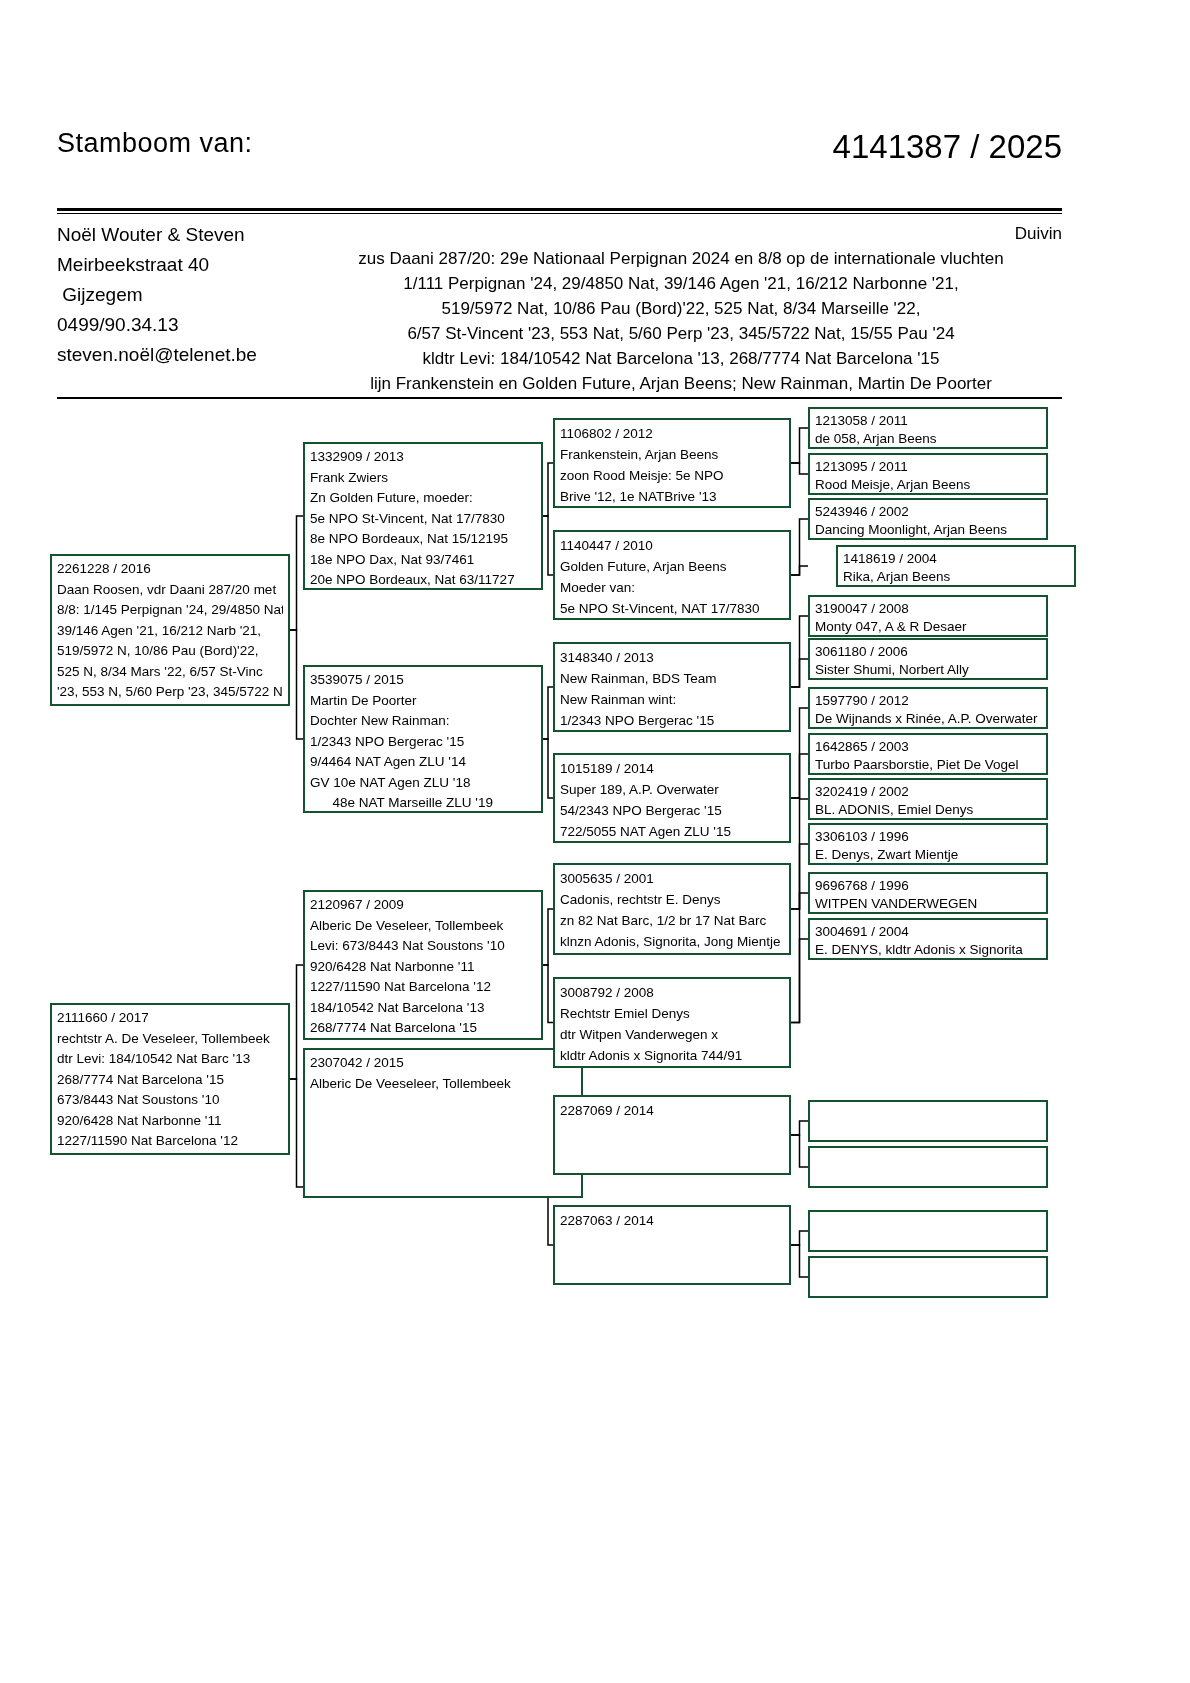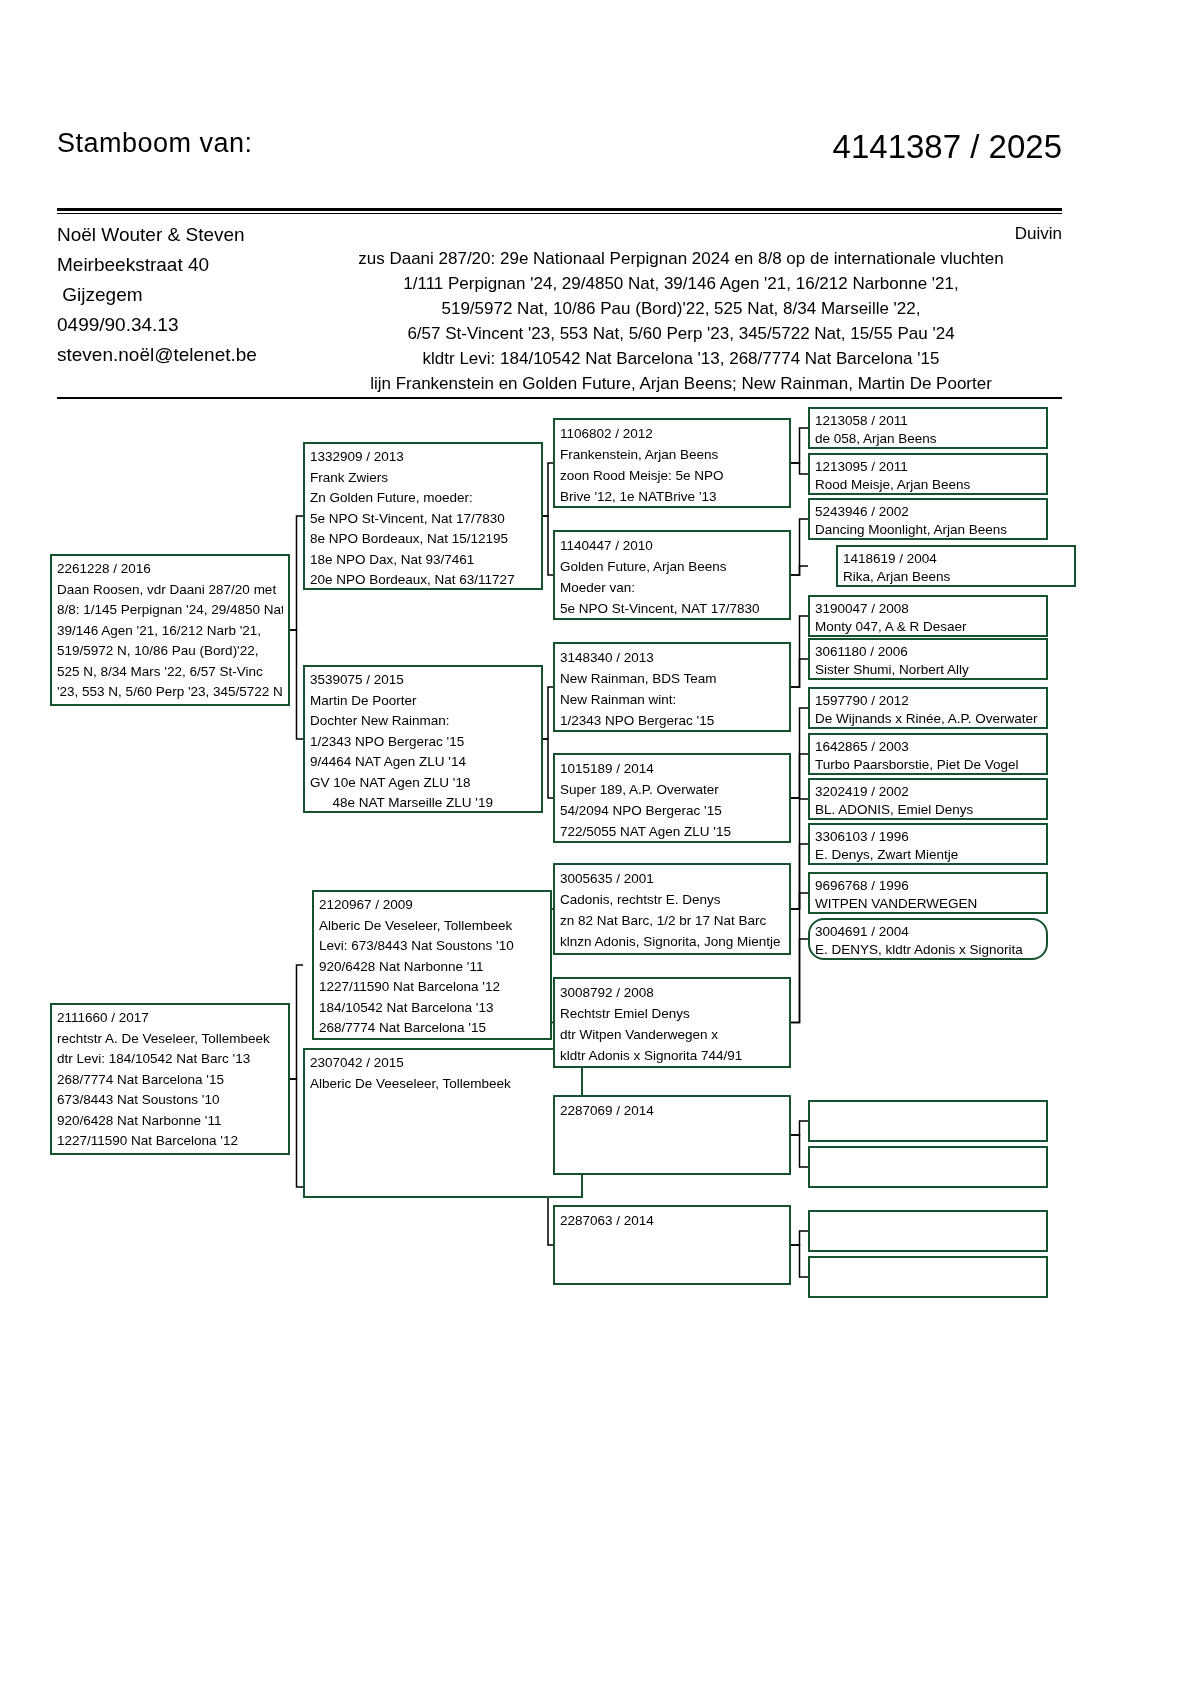--- a/index.html
+++ b/index.html
@@ -131,21 +131,21 @@
       </div>
     <div class="pbox g12" style="left:303px;top:665px;width:240px;height:148px;">
         <div class="line">3539075 / 2015</div>
         <div class="line">Martin De Poorter</div>
         <div class="line">Dochter New Rainman:</div>
         <div class="line">1/2343 NPO Bergerac '15</div>
         <div class="line">9/4464 NAT Agen ZLU '14</div>
         <div class="line">GV 10e NAT Agen ZLU '18</div>
         <div class="line">&nbsp;&nbsp;&nbsp;&nbsp;&nbsp;&nbsp;48e NAT Marseille ZLU '19</div>
       </div>
-    <div class="pbox g12" style="left:312px;top:890px;width:240px;height:150px;">
+    <div class="pbox g12" style="left:303px;top:890px;width:240px;height:150px;">
         <div class="line">2120967 / 2009</div>
         <div class="line">Alberic De Veseleer, Tollembeek</div>
         <div class="line">Levi: 673/8443 Nat Soustons '10</div>
         <div class="line">920/6428 Nat Narbonne '11</div>
         <div class="line">1227/11590 Nat Barcelona '12</div>
         <div class="line">184/10542 Nat Barcelona '13</div>
         <div class="line">268/7774 Nat Barcelona '15</div>
       </div>
     <div class="pbox g12" style="left:303px;top:1048px;width:280px;height:150px;">
         <div class="line">2307042 / 2015</div>
@@ -166,21 +166,21 @@
       </div>
     <div class="pbox g3" style="left:553px;top:642px;width:238px;height:90px;">
         <div class="line">3148340 / 2013</div>
         <div class="line">New Rainman, BDS Team</div>
         <div class="line">New Rainman wint:</div>
         <div class="line">1/2343 NPO Bergerac '15</div>
       </div>
     <div class="pbox g3" style="left:553px;top:753px;width:238px;height:90px;">
         <div class="line">1015189 / 2014</div>
         <div class="line">Super 189, A.P. Overwater</div>
-        <div class="line">54/2094 NPO Bergerac '15</div>
+        <div class="line">54/2343 NPO Bergerac '15</div>
         <div class="line">722/5055 NAT Agen ZLU '15</div>
       </div>
     <div class="pbox g3" style="left:553px;top:863px;width:238px;height:92px;">
         <div class="line">3005635 / 2001</div>
         <div class="line">Cadonis, rechtstr E. Denys</div>
         <div class="line">zn 82 Nat Barc, 1/2 br 17 Nat Barc</div>
         <div class="line">klnzn Adonis, Signorita, Jong Mientje</div>
       </div>
     <div class="pbox g3" style="left:553px;top:977px;width:238px;height:91px;">
         <div class="line">3008792 / 2008</div>
@@ -232,21 +232,21 @@
         <div class="line">BL. ADONIS, Emiel Denys</div>
       </div>
     <div class="pbox g4" style="left:808px;top:823px;width:240px;height:42px;">
         <div class="line">3306103 / 1996</div>
         <div class="line">E. Denys, Zwart Mientje</div>
       </div>
     <div class="pbox g4" style="left:808px;top:872px;width:240px;height:42px;">
         <div class="line">9696768 / 1996</div>
         <div class="line">WITPEN VANDERWEGEN</div>
       </div>
-    <div class="pbox g4" style="left:808px;top:918px;width:240px;height:42px;border-radius:16px;">
+    <div class="pbox g4" style="left:808px;top:918px;width:240px;height:42px;">
         <div class="line">3004691 / 2004</div>
         <div class="line">E. DENYS, kldtr Adonis x Signorita</div>
       </div>
     <div class="pbox g4" style="left:808px;top:1100px;width:240px;height:42px;"></div>
     <div class="pbox g4" style="left:808px;top:1146px;width:240px;height:42px;"></div>
     <div class="pbox g4" style="left:808px;top:1210px;width:240px;height:42px;"></div>
     <div class="pbox g4" style="left:808px;top:1256px;width:240px;height:42px;"></div>
   </div>
 
 </div>

